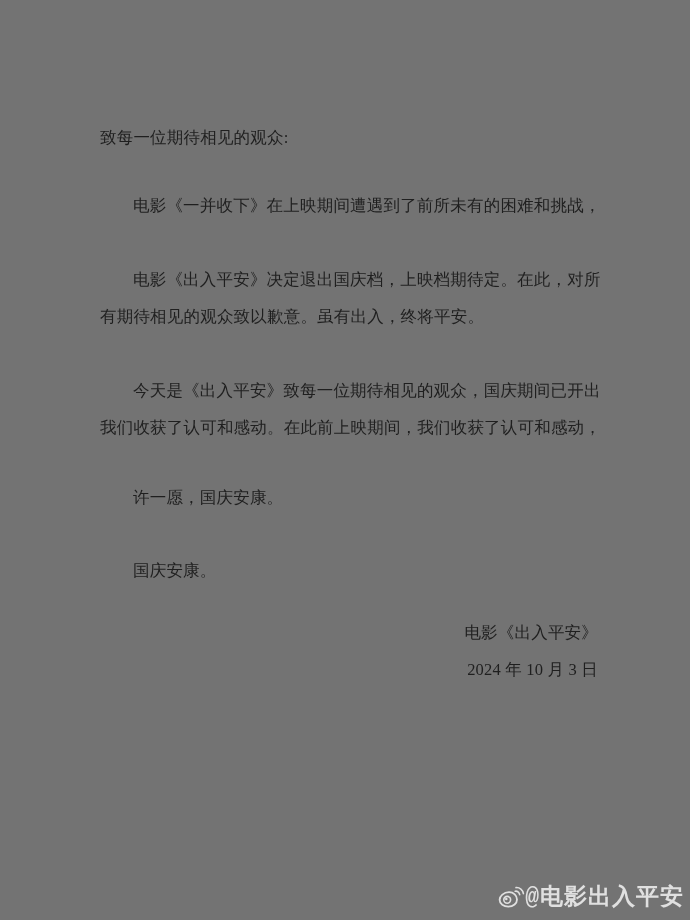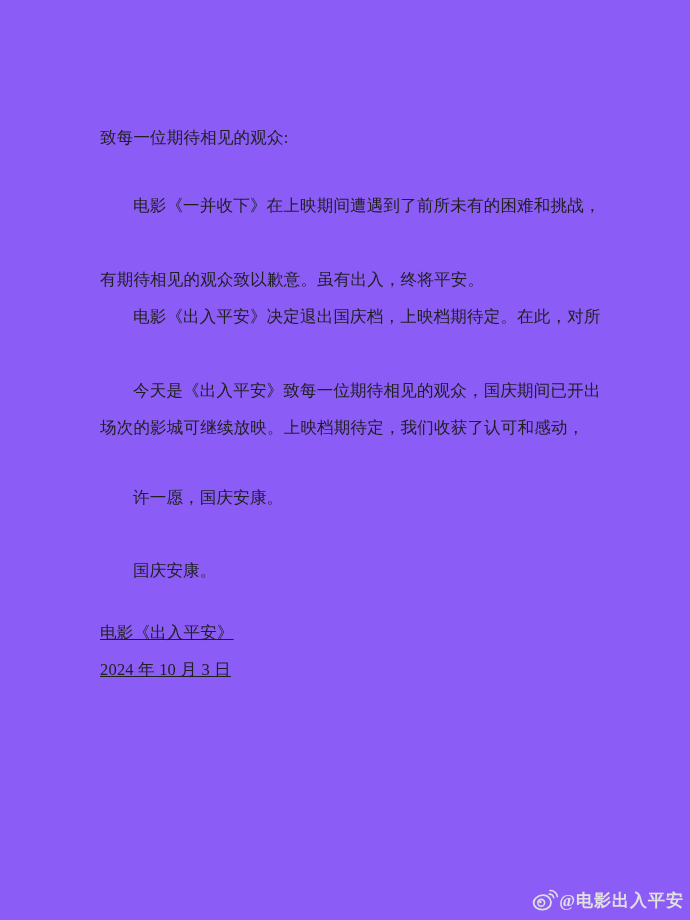--- a/index.html
+++ b/index.html
@@ -4,21 +4,21 @@
 <style>
   html, body {
     margin: 0;
     padding: 0;
     background: #ffffff;
   }
   .page {
     position: relative;
     width: 690px;
     height: 920px;
-    background: #8b5cf6;
+    background: #737373;
     overflow: hidden;
     box-sizing: border-box;
     padding: 119px 82px 0 100px;
     font-family: "Liberation Serif", "DejaVu Serif", serif;
     color: #1f1f1f;
     font-size: 16.5px;
   }
   .line {
     height: 37px;
     line-height: 37px;
@@ -31,58 +31,58 @@
   .salutation { margin: 0; }
   .para-1 { margin-top: 31px; }
   .para-2 { margin-top: 37px; }
   .para-3 { margin-top: 37px; }
   .para-wishes { margin-top: 33px; }
   .para-blessing { margin-top: 36px; }
   .signature-block { margin-top: 25px; margin-right: 10px; }
   .sig-line {
     height: 37px;
     line-height: 37px;
+    text-align: right;
     white-space: nowrap;
     letter-spacing: 0.2px;
-    text-decoration: underline;
   }
   .watermark {
     position: absolute;
     right: 6px;
     bottom: 8px;
     display: flex;
     align-items: center;
     color: #e0e0e0;
-    font-family: Liberation Serif, serif;
+    font-family: Liberation Mono, monospace;
     font-weight: bold;
-    font-size: 17px;
+    font-size: 23px;
     letter-spacing: 1px;
     user-select: none;
   }
   .watermark svg { display: block; }
 </style>
 </head>
 <body>
 
 <div class="page">
 
   <div class="line salutation">致每一位期待相见的观众:</div>
 
   <div class="para-1">
     <div class="line indent">电影《一并收下》在上映期间遭遇到了前所未有的困难和挑战，</div>
   </div>
 
   <div class="para-2">
+    <div class="line indent">电影《出入平安》决定退出国庆档，上映档期待定。在此，对所</div>
     <div class="line">有期待相见的观众致以歉意。虽有出入，终将平安。</div>
-    <div class="line indent">电影《出入平安》决定退出国庆档，上映档期待定。在此，对所</div>
   </div>
 
   <div class="para-3">
     <div class="line indent">今天是《出入平安》致每一位期待相见的观众，国庆期间已开出</div>
-    <div class="line">场次的影城可继续放映。上映档期待定，我们收获了认可和感动，</div>
+    <div class="line">我们收获了认可和感动。在此前上映期间，我们收获了认可和感动，</div>
   </div>
 
   <div class="para-wishes">
     <div class="line indent">许一愿，国庆安康。</div>
   </div>
 
   <div class="para-blessing">
     <div class="line indent">国庆安康。</div>
   </div>
 

